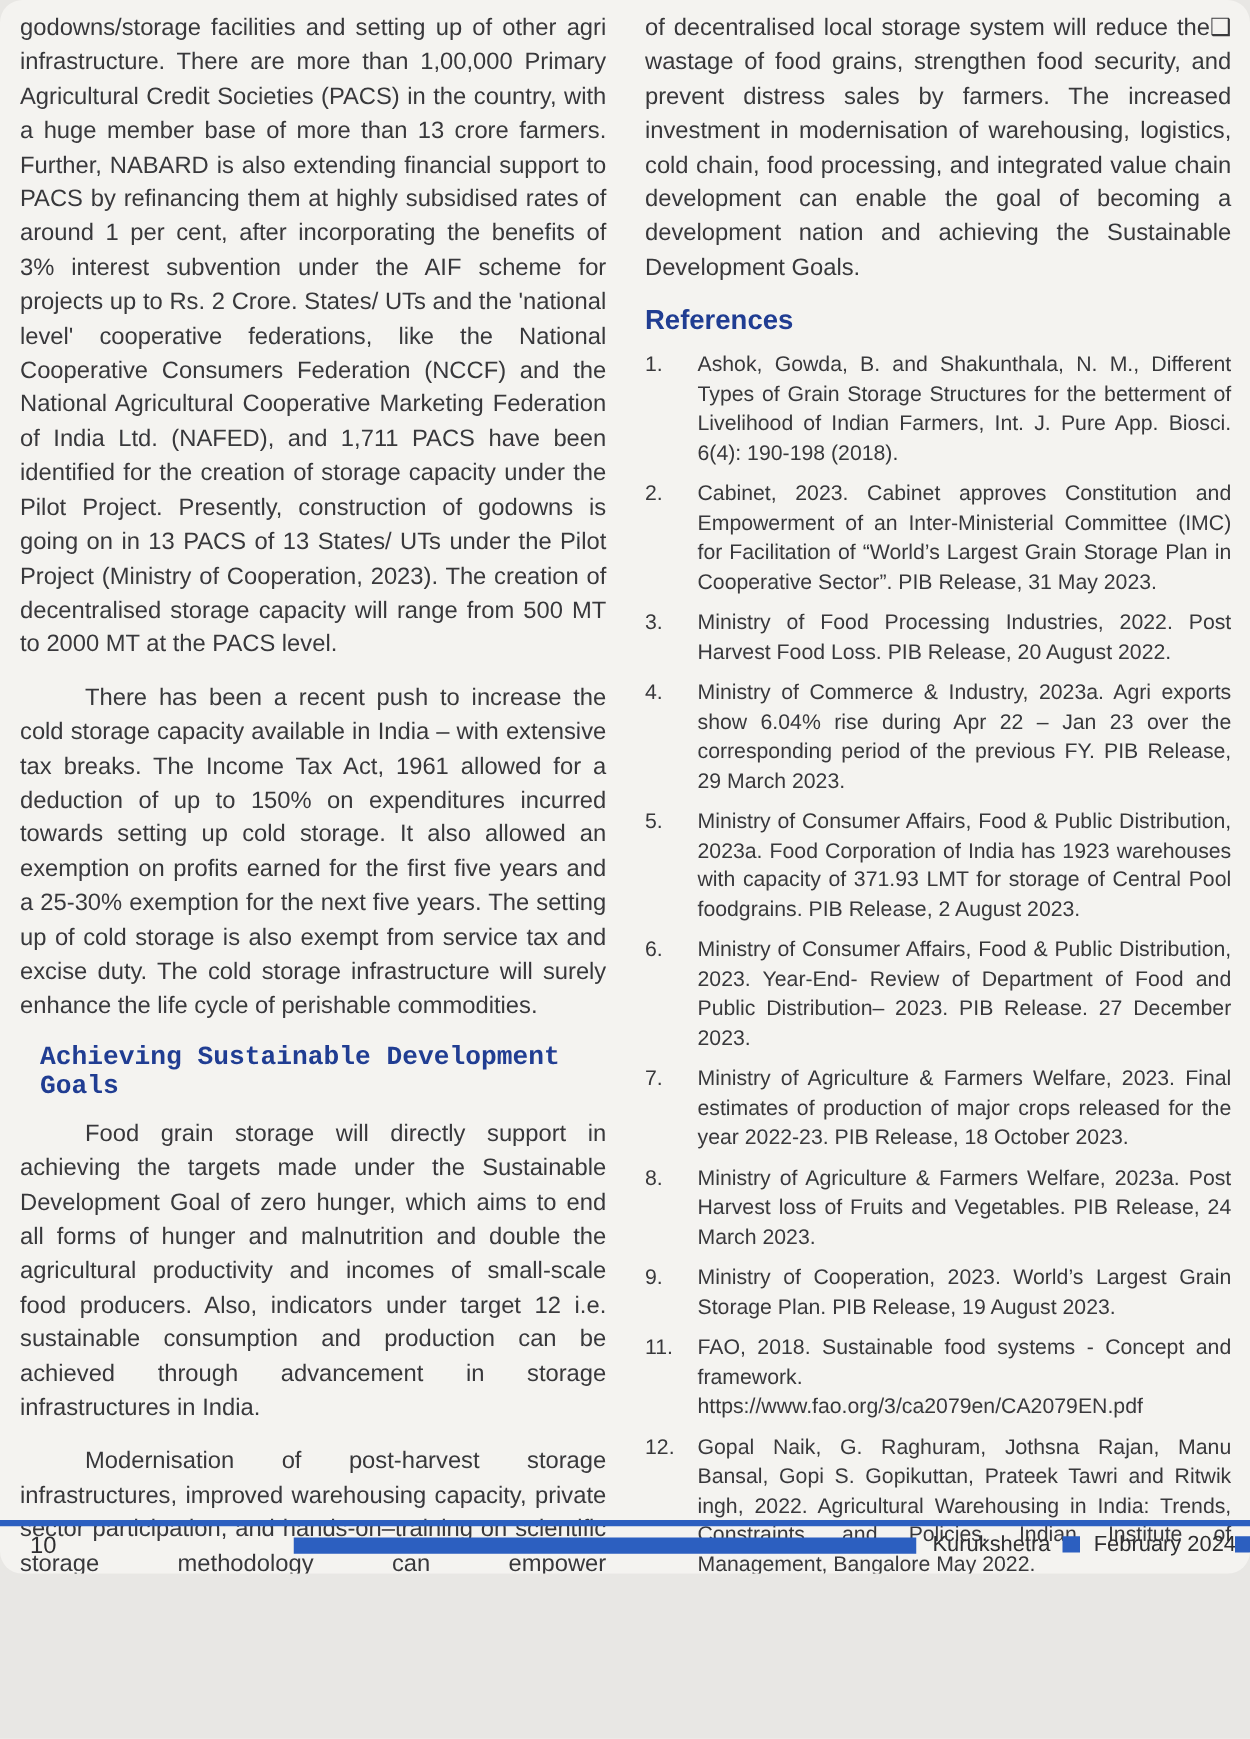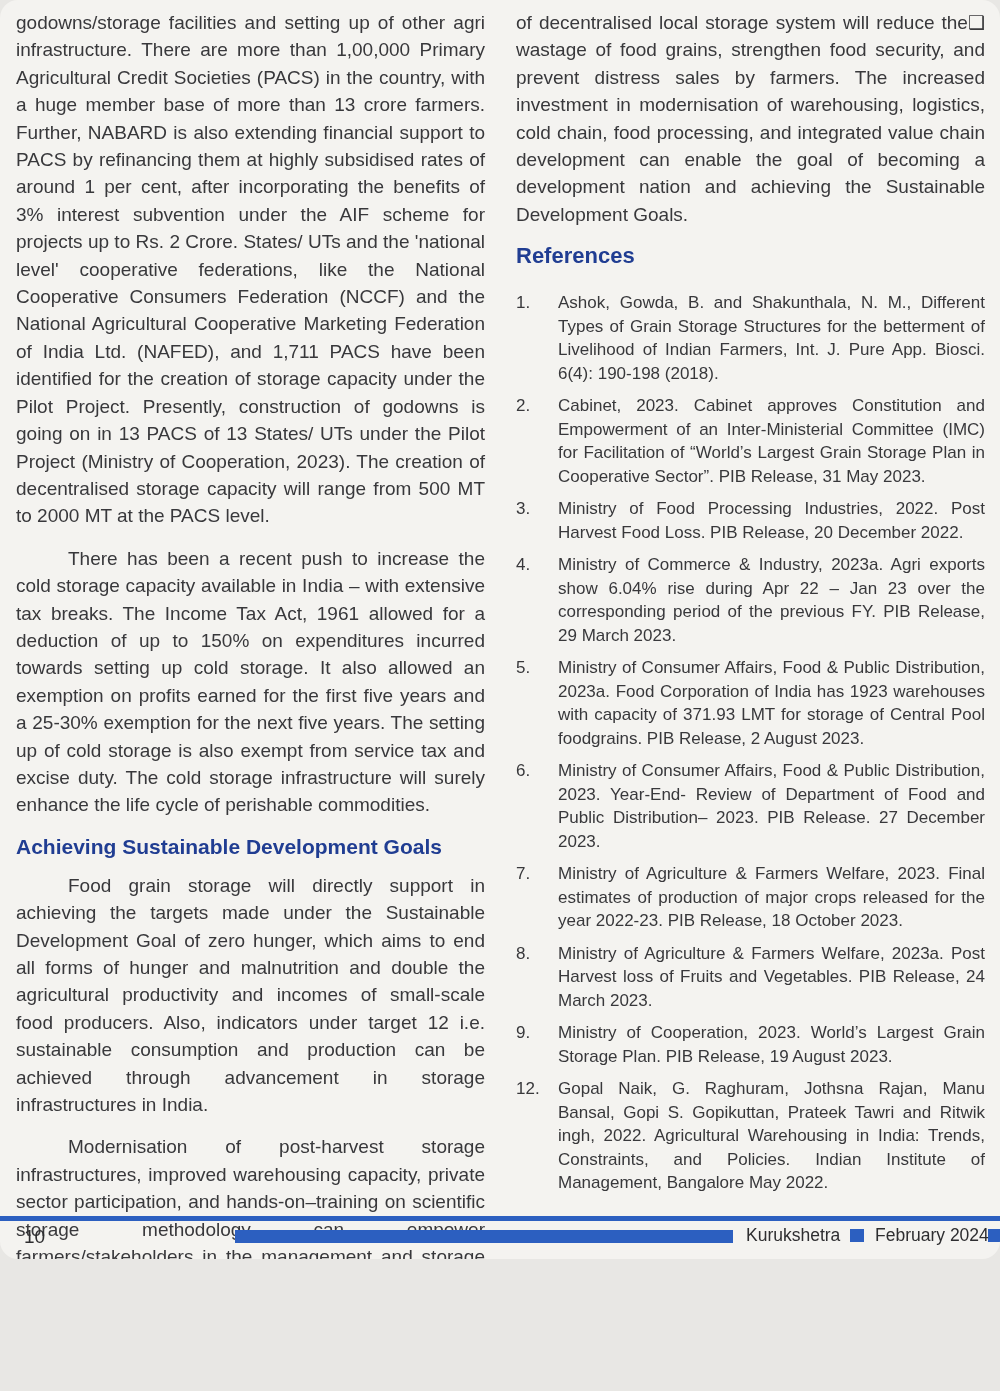--- a/index.html
+++ b/index.html
@@ -25,27 +25,28 @@
     line-height: 27.4px;
     text-align: justify;
     margin-bottom: 15px;
     color: #38383b;
   }
   .indent { text-indent: 52px; }
   h2.section-heading {
     font-size: 21px;
     font-weight: bold;
     color: #203d92;
-    margin: 16px 0 13px 0;
+    margin: 16px 0 13px 16px;
+    font-family: Liberation Mono, monospace;
   }
   h2.refs-heading {
     font-size: 22px;
     font-weight: bold;
     color: #203d92;
-    margin: 14px 0 22px 0;
+    margin: 14px 0 11px 0;
   }
   .endmark {
     float: right;
     font-size: 19px;
     line-height: 27.4px;
     color: #3a3a3c;
   }
   ol.refs { list-style: none; }
   li.ref {
     display: flex;
@@ -137,21 +138,21 @@
         <li class="ref">
           <span class="refnum">1.</span>
           <span class="reftext">Ashok, Gowda, B. and Shakunthala, N. M., Different Types of Grain Storage Structures for the betterment of Livelihood of Indian Farmers, Int. J. Pure App. Biosci. 6(4): 190-198 (2018).</span>
         </li>
         <li class="ref">
           <span class="refnum">2.</span>
           <span class="reftext">Cabinet, 2023. Cabinet approves Constitution and Empowerment of an Inter-Ministerial Committee (IMC) for Facilitation of “World’s Largest Grain Storage Plan in Cooperative Sector”. PIB Release, 31 May 2023.</span>
         </li>
         <li class="ref">
           <span class="refnum">3.</span>
-          <span class="reftext">Ministry of Food Processing Industries, 2022.  Post Harvest Food Loss. PIB Release, 20 December 2022.</span>
+          <span class="reftext">Ministry of Food Processing Industries, 2022.  Post Harvest Food Loss. PIB Release, 20 August 2022.</span>
         </li>
         <li class="ref">
           <span class="refnum">4.</span>
           <span class="reftext">Ministry of Commerce &amp; Industry, 2023a.  Agri exports show 6.04% rise during Apr 22 – Jan 23 over the corresponding period of the previous FY. PIB Release, 29 March 2023.</span>
         </li>
         <li class="ref">
           <span class="refnum">5.</span>
           <span class="reftext">Ministry of Consumer Affairs, Food &amp; Public Distribution, 2023a. Food Corporation of India has 1923 warehouses with capacity of 371.93 LMT for storage of Central Pool foodgrains. PIB Release, 2 August 2023.</span>
         </li>
         <li class="ref">
@@ -164,20 +165,24 @@
         </li>
         <li class="ref">
           <span class="refnum">8.</span>
           <span class="reftext">Ministry of Agriculture &amp; Farmers Welfare, 2023a. Post Harvest loss of Fruits and Vegetables. PIB Release, 24 March 2023.</span>
         </li>
         <li class="ref">
           <span class="refnum">9.</span>
           <span class="reftext">Ministry of Cooperation, 2023. World’s Largest Grain Storage Plan. PIB Release, 19 August 2023.</span>
         </li>
         <li class="ref">
+          <span class="refnum">11.</span>
+          <span class="reftext">FAO, 2018. Sustainable food systems - Concept and framework. https://www.fao.org/3/ca2079en/CA2079EN.pdf</span>
+        </li>
+        <li class="ref">
           <span class="refnum">12.</span>
           <span class="reftext">Gopal Naik, G. Raghuram, Jothsna Rajan, Manu Bansal, Gopi S. Gopikuttan, Prateek Tawri and Ritwik ingh, 2022. Agricultural Warehousing in India: Trends, Constraints, and Policies. Indian Institute of Management, Bangalore May 2022.</span>
         </li>
       </ol>
     </div>
 
   </div>
 
   <div class="footer">
     <div class="footer-rule"></div>

